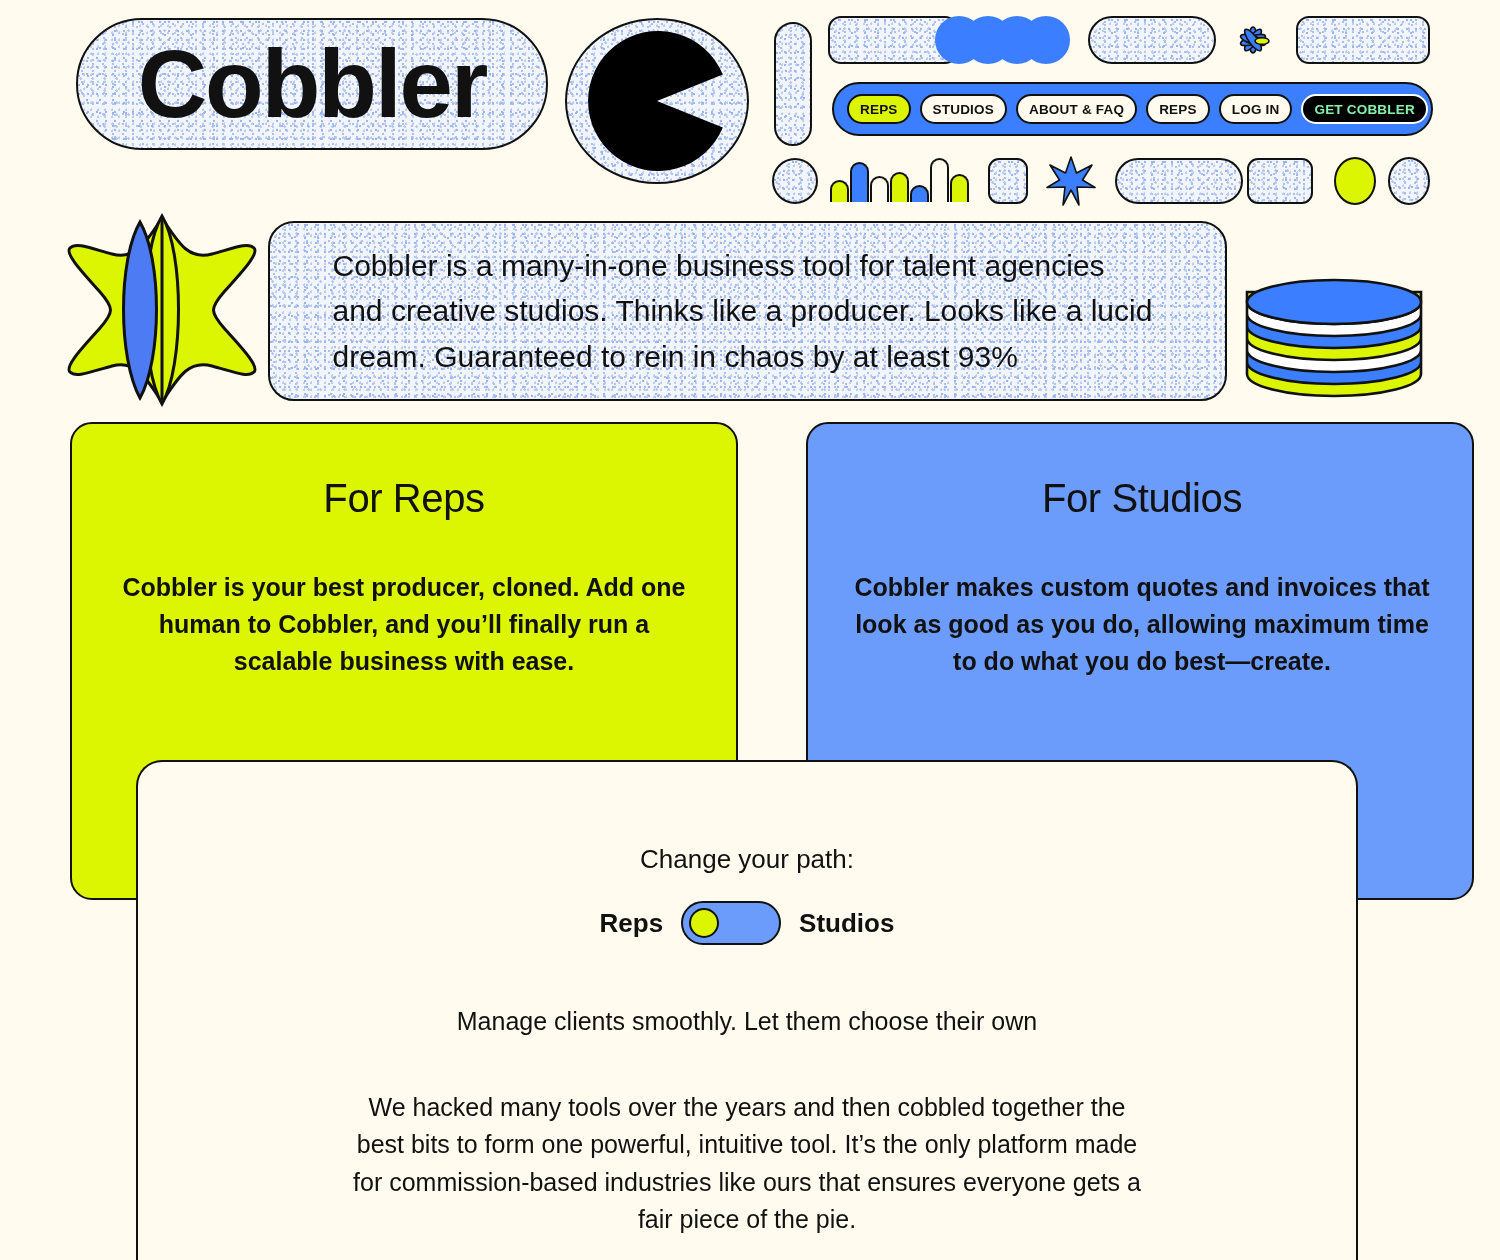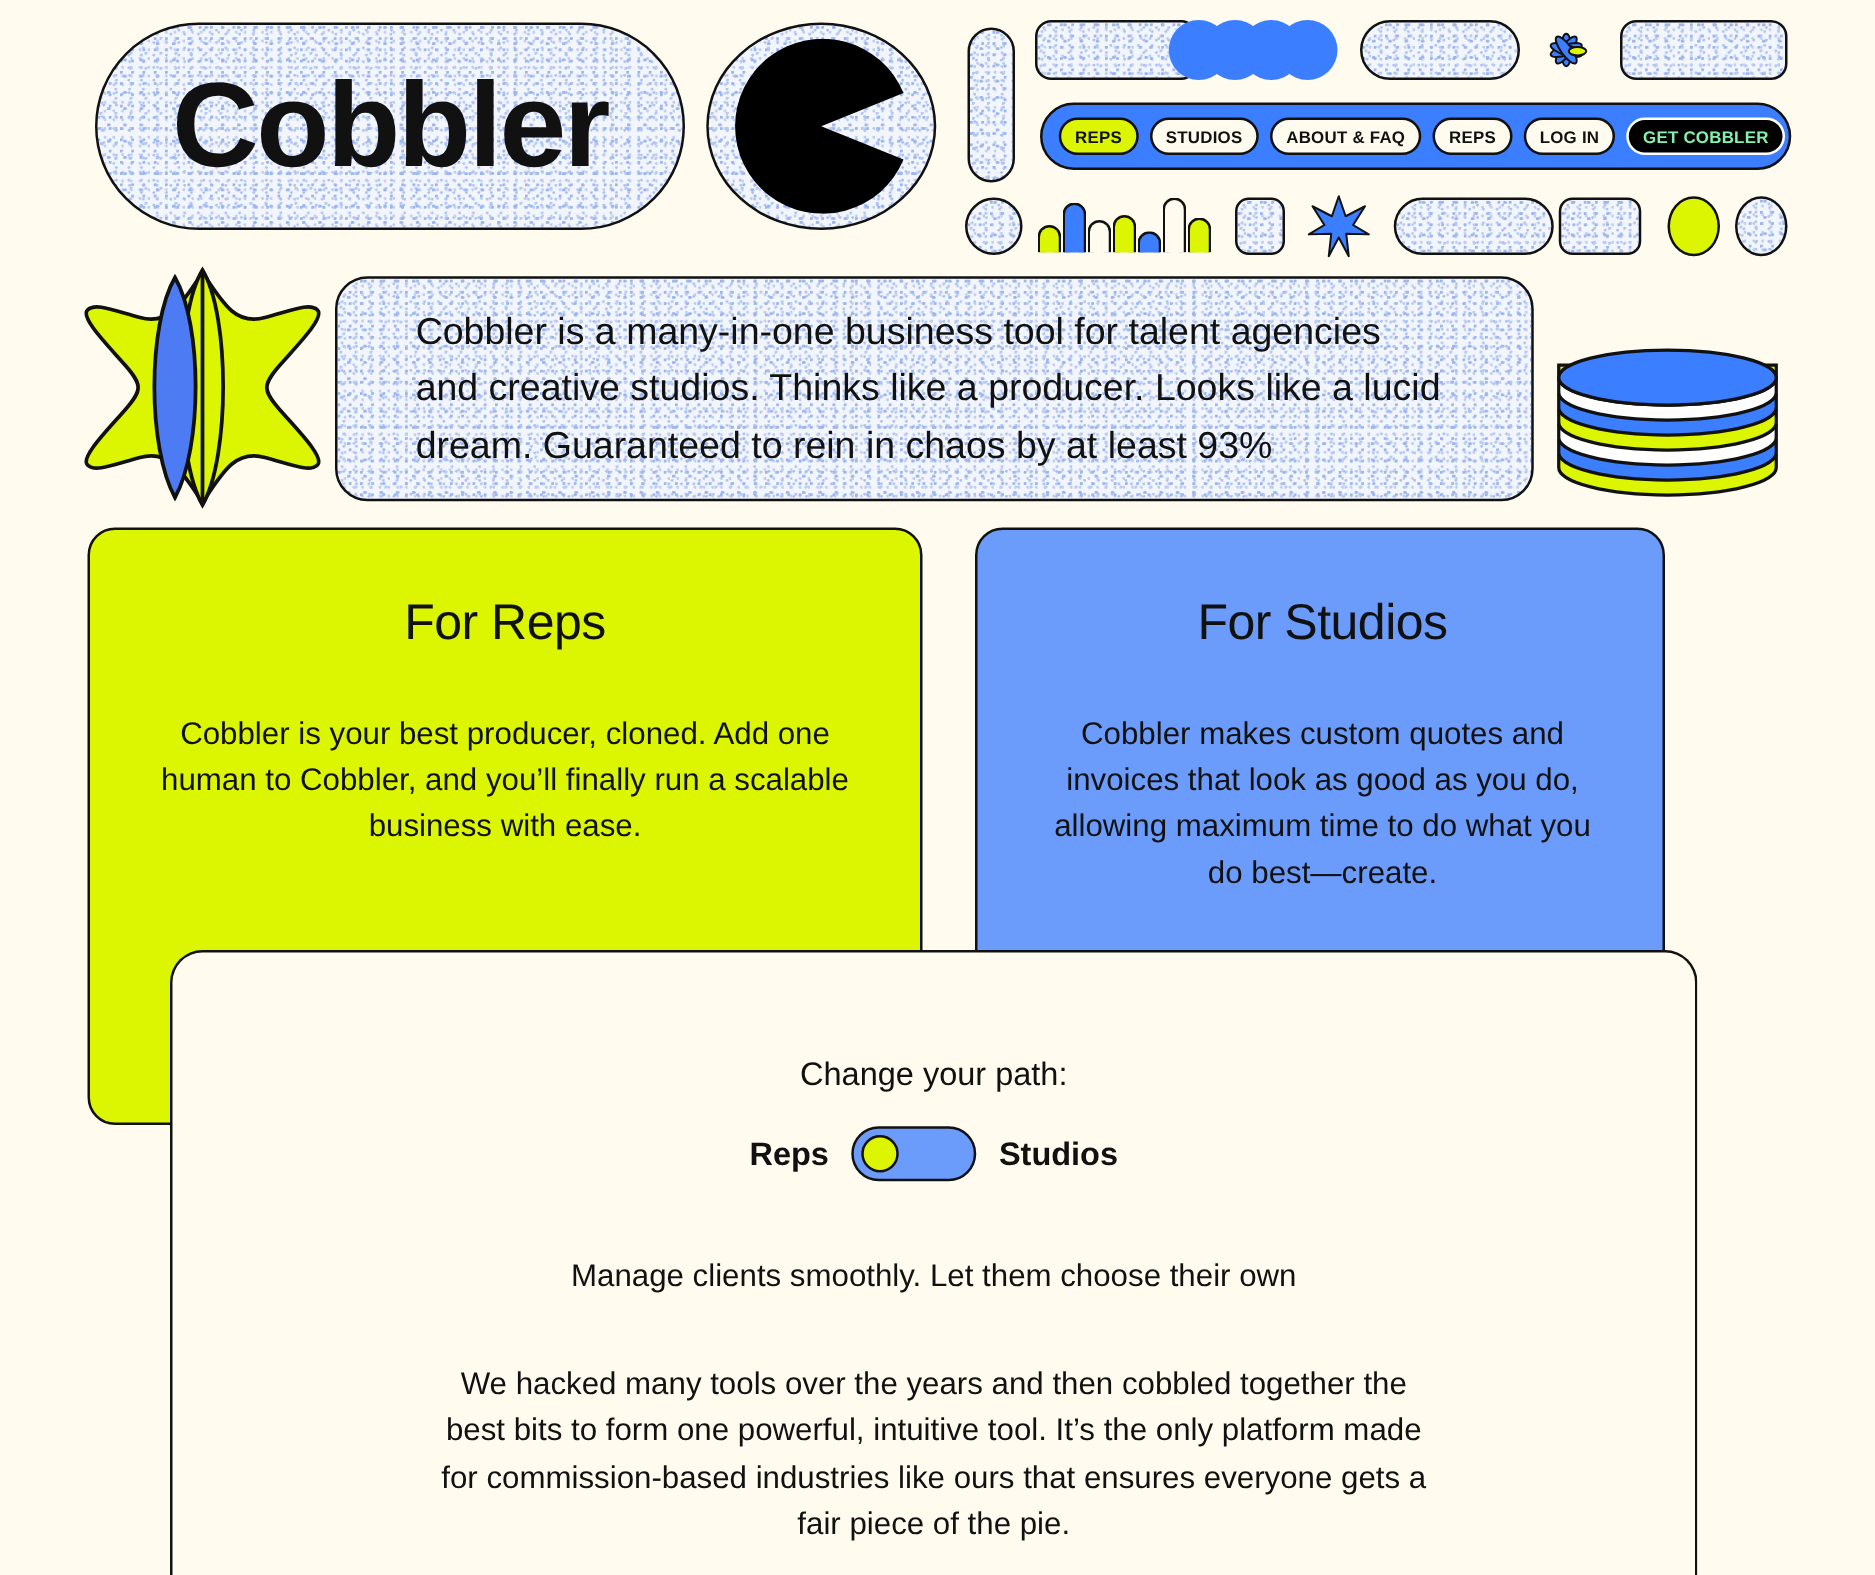--- a/index.html
+++ b/index.html
@@ -33,21 +33,21 @@
       radial-gradient(circle at 88% 80%, #BCCDF4 0 1.1px, transparent 1.3px),
       radial-gradient(circle at 52% 40%, #A8BFF0 0 1.0px, transparent 1.2px),
       radial-gradient(circle at 22% 88%, #B6C8F3 0 1.2px, transparent 1.4px);
     background-size: 9px 9px, 11px 11px, 13px 13px, 7px 7px, 10px 10px, 12px 12px;
   }
 
   .bd{ border:2.5px solid var(--ink); }
 
   
   .logo-pill{
-    position:absolute; left:76px; top:18px; width:472px; height:166px;
+    position:absolute; left:76px; top:18px; width:472px; height:132px;
     border-radius:84px; display:flex; align-items:center; justify-content:center;
   }
   .logo-word{
     font-size:96px; font-weight:700; letter-spacing:-2px; line-height:1;
   }
 
   .pie-badge{
     position:absolute; left:565px; top:18px; width:184px; height:166px;
     border-radius:92px/83px; display:flex; align-items:center; justify-content:center;
   }
@@ -111,23 +111,23 @@
 
   
   .discs{ position:absolute; left:1243px; top:276px; width:182px; height:122px; }
 
   
   .card{
     position:absolute; top:422px; border-radius:22px; padding:52px 40px 0;
     text-align:center;
   }
   .card-reps{ left:70px; width:668px; height:478px; background:var(--lime); }
-  .card-studios{ left:780px; width:552px; height:478px; background:var(--blue);padding-left:44px; }
+  .card-studios{ left:806px; width:668px; height:478px; background:var(--blue);padding-left:44px; }
   .card h2{ font-size:40px; font-weight:400; margin-bottom:48px; letter-spacing:-.4px;}
-  .card p{ font-size:25px; line-height:1.48; font-weight:400; }
+  .card p{ font-size:25px; line-height:1.48; font-weight:700; }
 
   
   .sheet{
     position:absolute; left:136px; top:760px; width:1222px; height:500px;
     background:var(--cream); border:2.5px solid var(--ink); border-bottom:none;
     border-radius:26px 26px 0 0; text-align:center; overflow:hidden;
   }
   .sheet-label{ margin-top:82px; font-size:26px; }
   .toggle-row{
     margin-top:26px; display:flex; align-items:center; justify-content:center; gap:18px;

